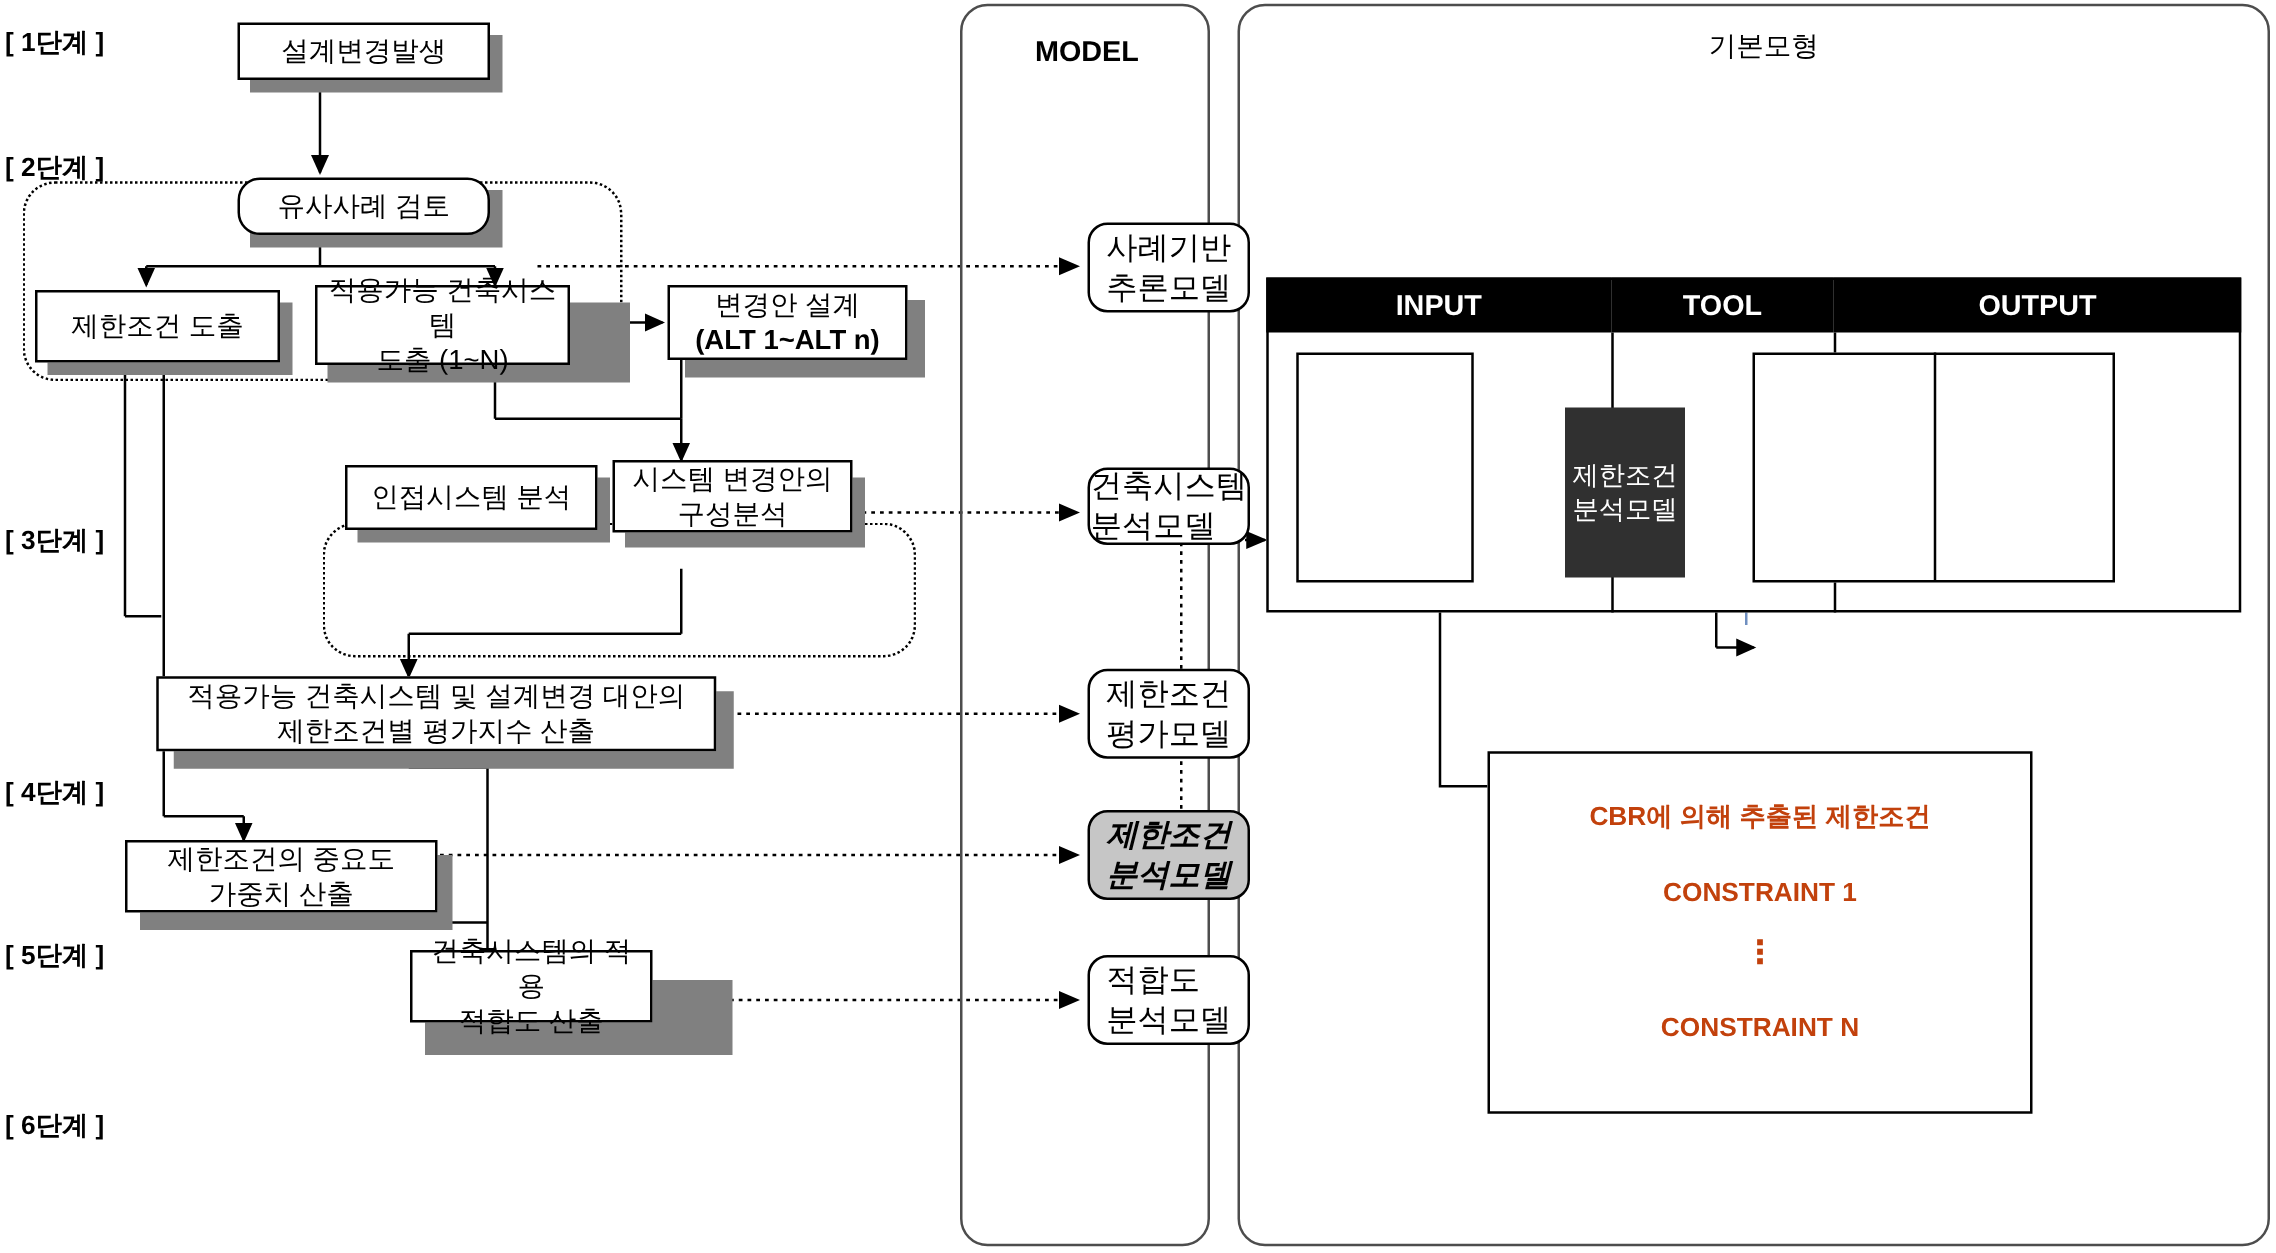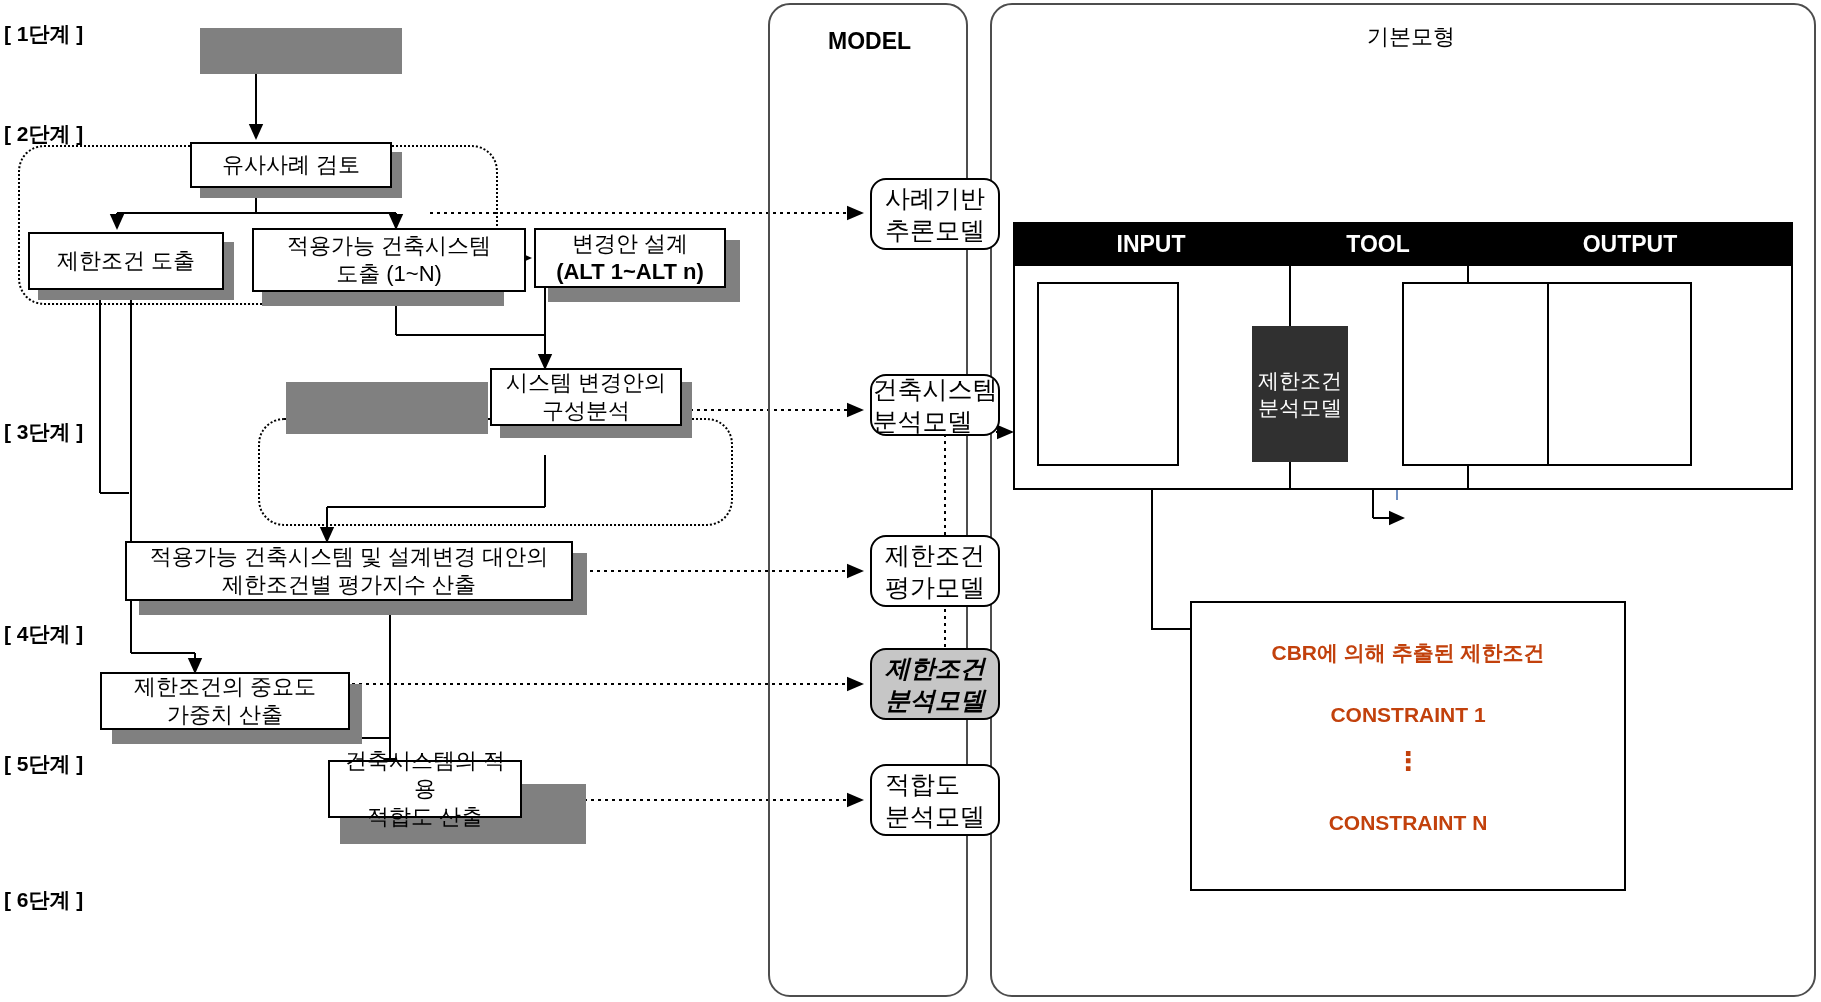--- a/index.html
+++ b/index.html
@@ -271,48 +271,54 @@
   <div class="step-label" style="left:4px;  top:120px;">[ 2단계 ]</div>
   <div class="step-label" style="left:4px;  top:418px;">[ 3단계 ]</div>
   <div class="step-label" style="left:4px;  top:620px;">[ 4단계 ]</div>
   <div class="step-label" style="left:4px;  top:750px;">[ 5단계 ]</div>
   <div class="step-label" style="left:4px;  top:886px;">[ 6단계 ]</div>
 
   <div class="group-dotted" style="left:18px; top:145px; width:480px; height:160px;"></div>
   <div class="group-dotted" style="left:258px; top:418px; width:475px; height:108px;"></div>
 
   <div class="shadow" style="left:200px; top:28px; width:202px; height:46px;"></div>
+  <div class="proc" style="left:190px; top:18px; width:202px; height:46px;">
+    <span class="lines">설계변경발생</span>
+  </div>
 
   <div class="shadow" style="left:200px; top:152px; width:202px; height:46px;"></div>
-  <div class="proc" style="left:190px; top:142px; width:202px; height:46px;">
+  <div class="proc" style="left:190px; top:142px; width:202px; height:46px;border-radius:18px;">
     <span class="lines">유사사례 검토</span>
   </div>
 
   <div class="shadow" style="left:38px; top:242px; width:196px; height:58px;"></div>
   <div class="proc" style="left:28px; top:232px; width:196px; height:58px;">
     <span class="lines">제한조건 도출</span>
   </div>
 
   <div class="shadow" style="left:262px; top:242px; width:242px; height:64px;"></div>
-  <div class="proc" style="left:252px; top:228px; width:274px; height:64px;">
+  <div class="proc" style="left:252px; top:228px; width:204px; height:64px;">
     <span class="lines">
       <span>적용가능 건축시스템</span><br>
       <span>도출 (1~N)</span>
     </span>
   </div>
 
   <div class="shadow" style="left:548px; top:240px; width:192px; height:62px;"></div>
   <div class="proc bold" style="left:534px; top:228px; width:192px; height:60px;">
     <span class="lines">
       <span style="font-weight:normal">변경안 설계</span><br>
       <span>(ALT 1~ALT n)</span>
     </span>
   </div>
 
   <div class="shadow" style="left:286px; top:382px; width:202px; height:52px;"></div>
+  <div class="proc" style="left:276px; top:372px; width:202px; height:52px;">
+    <span class="lines">인접시스템 분석</span>
+  </div>
 
   <div class="shadow" style="left:500px; top:382px; width:192px; height:56px;"></div>
   <div class="proc" style="left:490px; top:368px; width:192px; height:58px;">
     <span class="lines">
       <span>시스템 변경안의</span><br>
       <span>구성분석</span>
     </span>
   </div>
 
   <div class="shadow" style="left:139px; top:553px; width:448px; height:62px;"></div>

